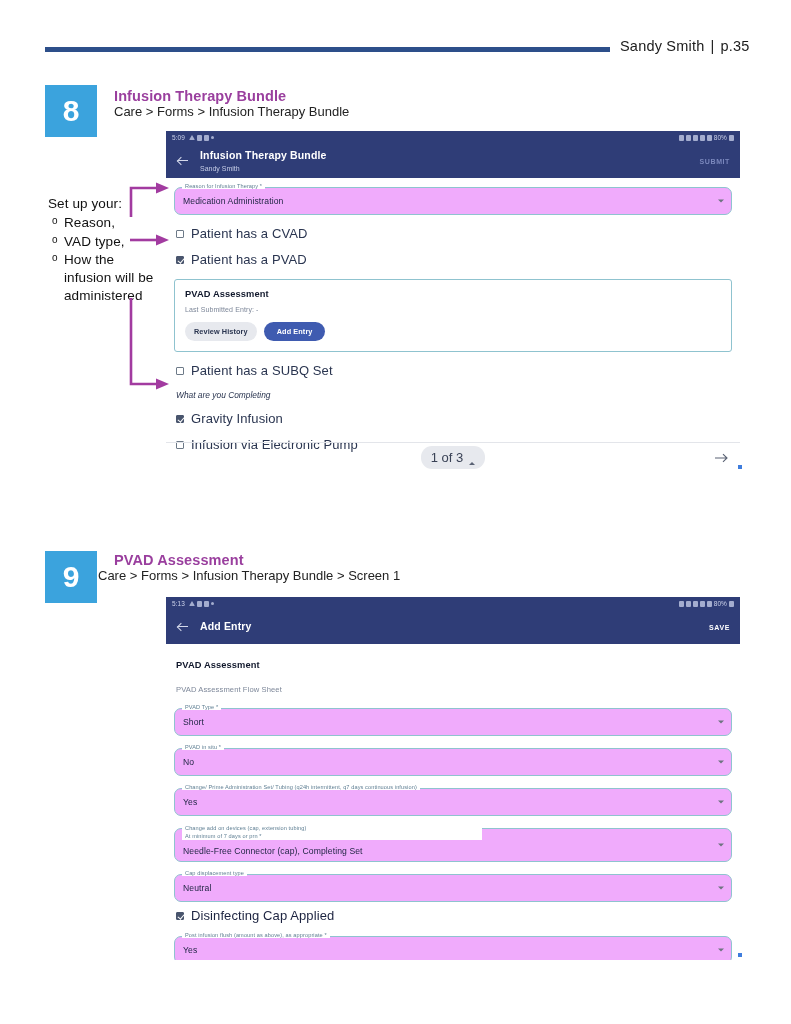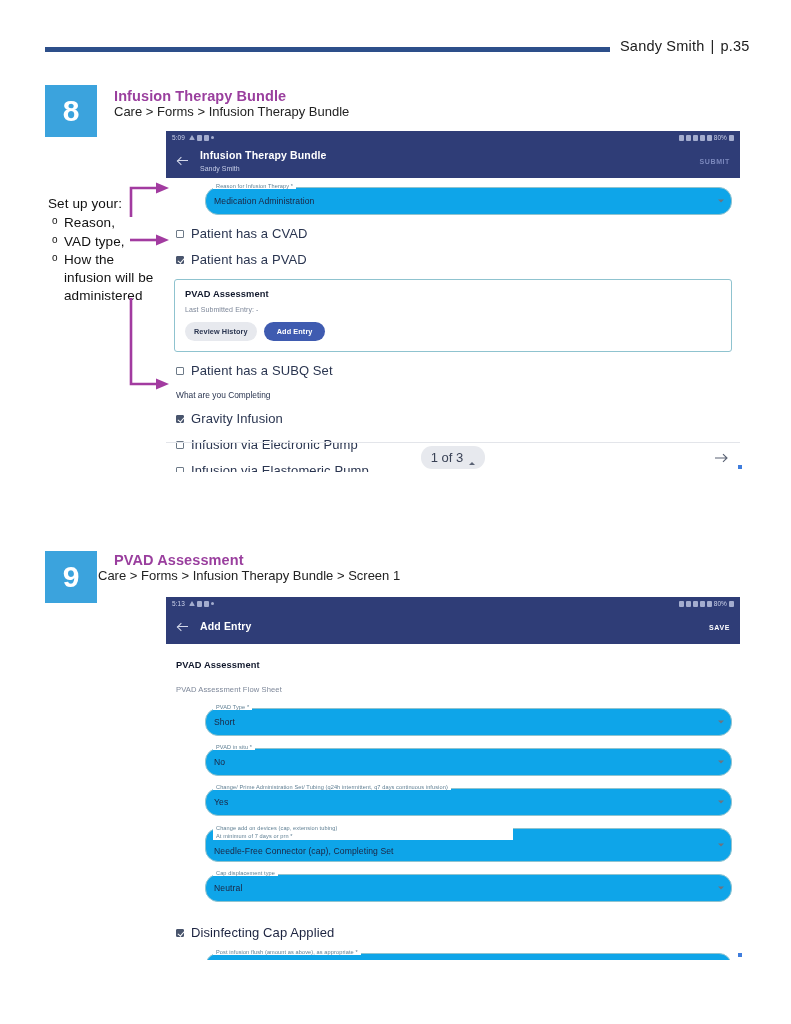--- a/index.html
+++ b/index.html
@@ -77,23 +77,23 @@
   .appbar .action {
     margin-left:auto; font-size:7px; font-weight:bold; letter-spacing:.6px; color:#7b88bd;
   }
   .appbar .action.bright { color:#ffffff; }
 
   .body-area { background:#ffffff; padding: 0 8px; position:relative; }
 
   
   .field { position: relative; margin: 9px 0 0 0; }
   .field .box {
-    border: 1px solid #8fc3cf; border-radius: 13px;
+    border: 1px solid #8fc3cf; border-radius: 7px;
     height: 28px; display:flex; align-items:center; padding: 0 8px;
-    background:#0ea5e9; position:relative;margin-left:31px;
+    background:#f0abfc; position:relative;
   }
   .field .box.tall { height: 34px; align-items:flex-end; padding-bottom:5px; }
   .field .lbl {
     position: absolute; top: -5px; left: 7px; background:#ffffff;
     padding: 0 3px; font-size: 5.6px; color:#5f7f93; white-space: nowrap;
     letter-spacing:.1px;
   }
   .field .lbl.two {
     top: -5px; line-height: 1.45; white-space: normal; width: 300px;
   }
@@ -110,21 +110,21 @@
     width: 8px; height: 8px; border: 1px solid #6d7a88; border-radius: 1px;
     margin-right: 7px; flex: 0 0 auto; background:#ffffff;
   }
   .cbox.checked { background:#49556d; border-color:#49556d; position:relative; }
   .cbox.checked::after {
     content:""; position:absolute; left:2px; top:0.4px; width:2.6px; height:5px;
     border-right:1.4px solid #ffffff; border-bottom:1.4px solid #ffffff; transform: rotate(40deg);
   }
   .cblabel { font-size: 13px; color:#2a3550; letter-spacing:.1px; }
   .cblabel.dark { color:#1c2340; }
-  .plain-label { font-size: 8.4px; color:#2a3550; margin-top: 12px; padding-left:2px; }
+  .plain-label { font-size: 8.4px; color:#2a3550; margin-top: 12px; padding-left:2px;font-style:italic; }
 
   
   .card {
     margin-top: 12px; border:1px solid #8fc3cf; border-radius:3px;
     padding: 9px 10px 10px 10px; background:#ffffff;
   }
   .card .ct { font-size:9.3px; font-weight:bold; color:#11182c; letter-spacing:.1px; }
   .card .cs { font-size:7px; color:#7d8799; margin-top:7px; letter-spacing:.1px; }
   .card .btns { display:flex; align-items:center; gap:7px; margin-top:9px; }
   .btn-ghost {
@@ -247,24 +247,20 @@
 
         <div class="plain-label">What are you Completing</div>
 
         <div class="cbrow">
           <span class="cbox checked"></span>
           <span class="cblabel">Gravity Infusion</span>
         </div>
         <div class="cbrow">
           <span class="cbox"></span>
           <span class="cblabel">Infusion via Electronic Pump</span>
-        </div>
-        <div class="cbrow">
-          <span class="cbox"></span>
-          <span class="cblabel">Infusion via Elastomeric Pump</span>
         </div>
       </div>
 
       <div class="pager-wrap">
         <span class="pager">
           <span>1 of 3</span>
           <span class="chevup"></span>
         </span>
         <svg class="next-arrow" viewBox="0 0 16 12">
           <path d="M1 6 H13 M9 2.2 L13 6 L9 9.8" fill="none" stroke="#5a6274" stroke-width="1.1"></path>
@@ -367,21 +363,21 @@
         </div>
 
         <div class="field" style="margin-top:12px;">
           <div class="box">
             <span class="lbl">Cap displacement type</span>
             <span class="val">Neutral</span>
             <span class="caret"></span>
           </div>
         </div>
 
-        <div class="cbrow" style="margin-top:23px;">
+        <div class="cbrow" style="margin-top:6px;">
           <span class="cbox checked"></span>
           <span class="cblabel dark">Disinfecting Cap Applied</span>
         </div>
 
         <div class="field" style="margin-top:13px;">
           <div class="box">
             <span class="lbl">Post infusion flush (amount as above), as appropriate *</span>
             <span class="val">Yes</span>
             <span class="caret"></span>
           </div>

